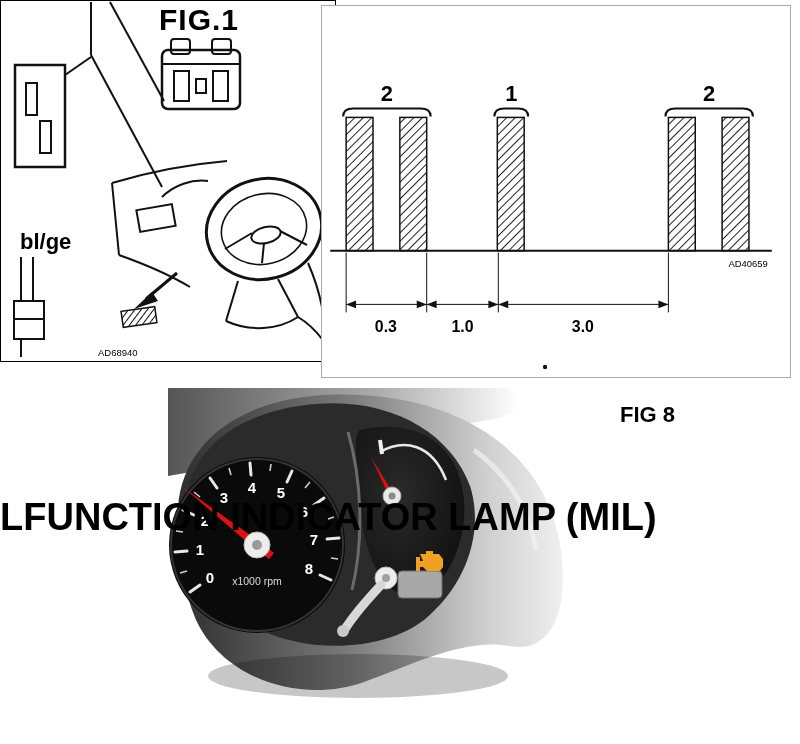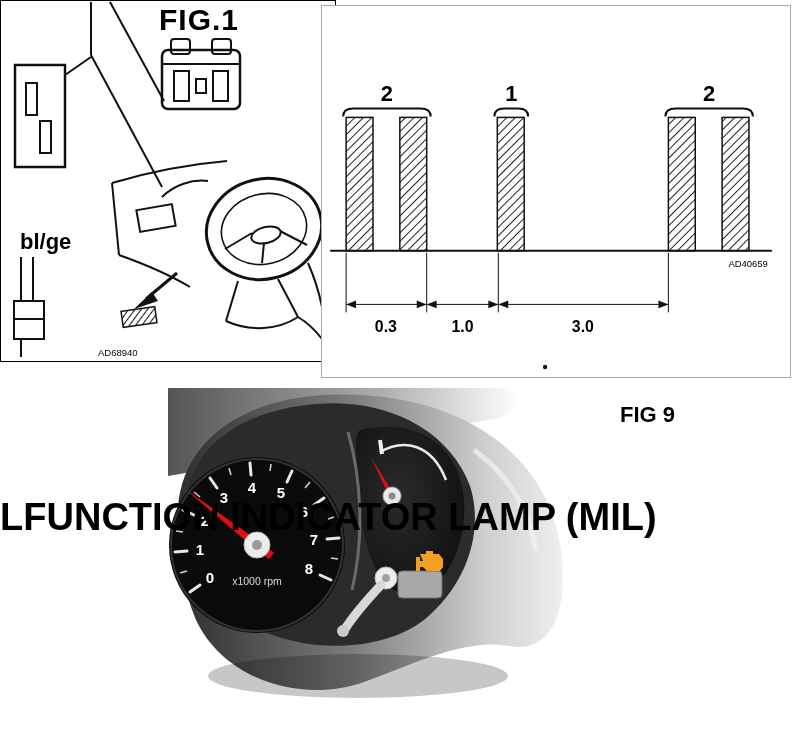--- a/index.html
+++ b/index.html
@@ -238,15 +238,15 @@
       <g>
         <circle cx="218" cy="190" r="11" fill="#ededed" stroke="#bbb"></circle>
         <circle cx="218" cy="190" r="4" fill="#a0a0a0"></circle>
         <path d="M213,197 C198,213 186,227 177,241" stroke="#d8d8d8" stroke-width="9" fill="none" stroke-linecap="round"></path>
         <circle cx="175" cy="243" r="6" fill="#c9c9c9"></circle>
       </g>
     </svg>
   </div>
 
   <div class="mil-title">MALFUNCTION INDICATOR LAMP (MIL)</div>
-  <div class="fig3-title">FIG 9</div>
+  <div class="fig3-title">FIG 8</div>
 
 </div>
 
 </body></html>

